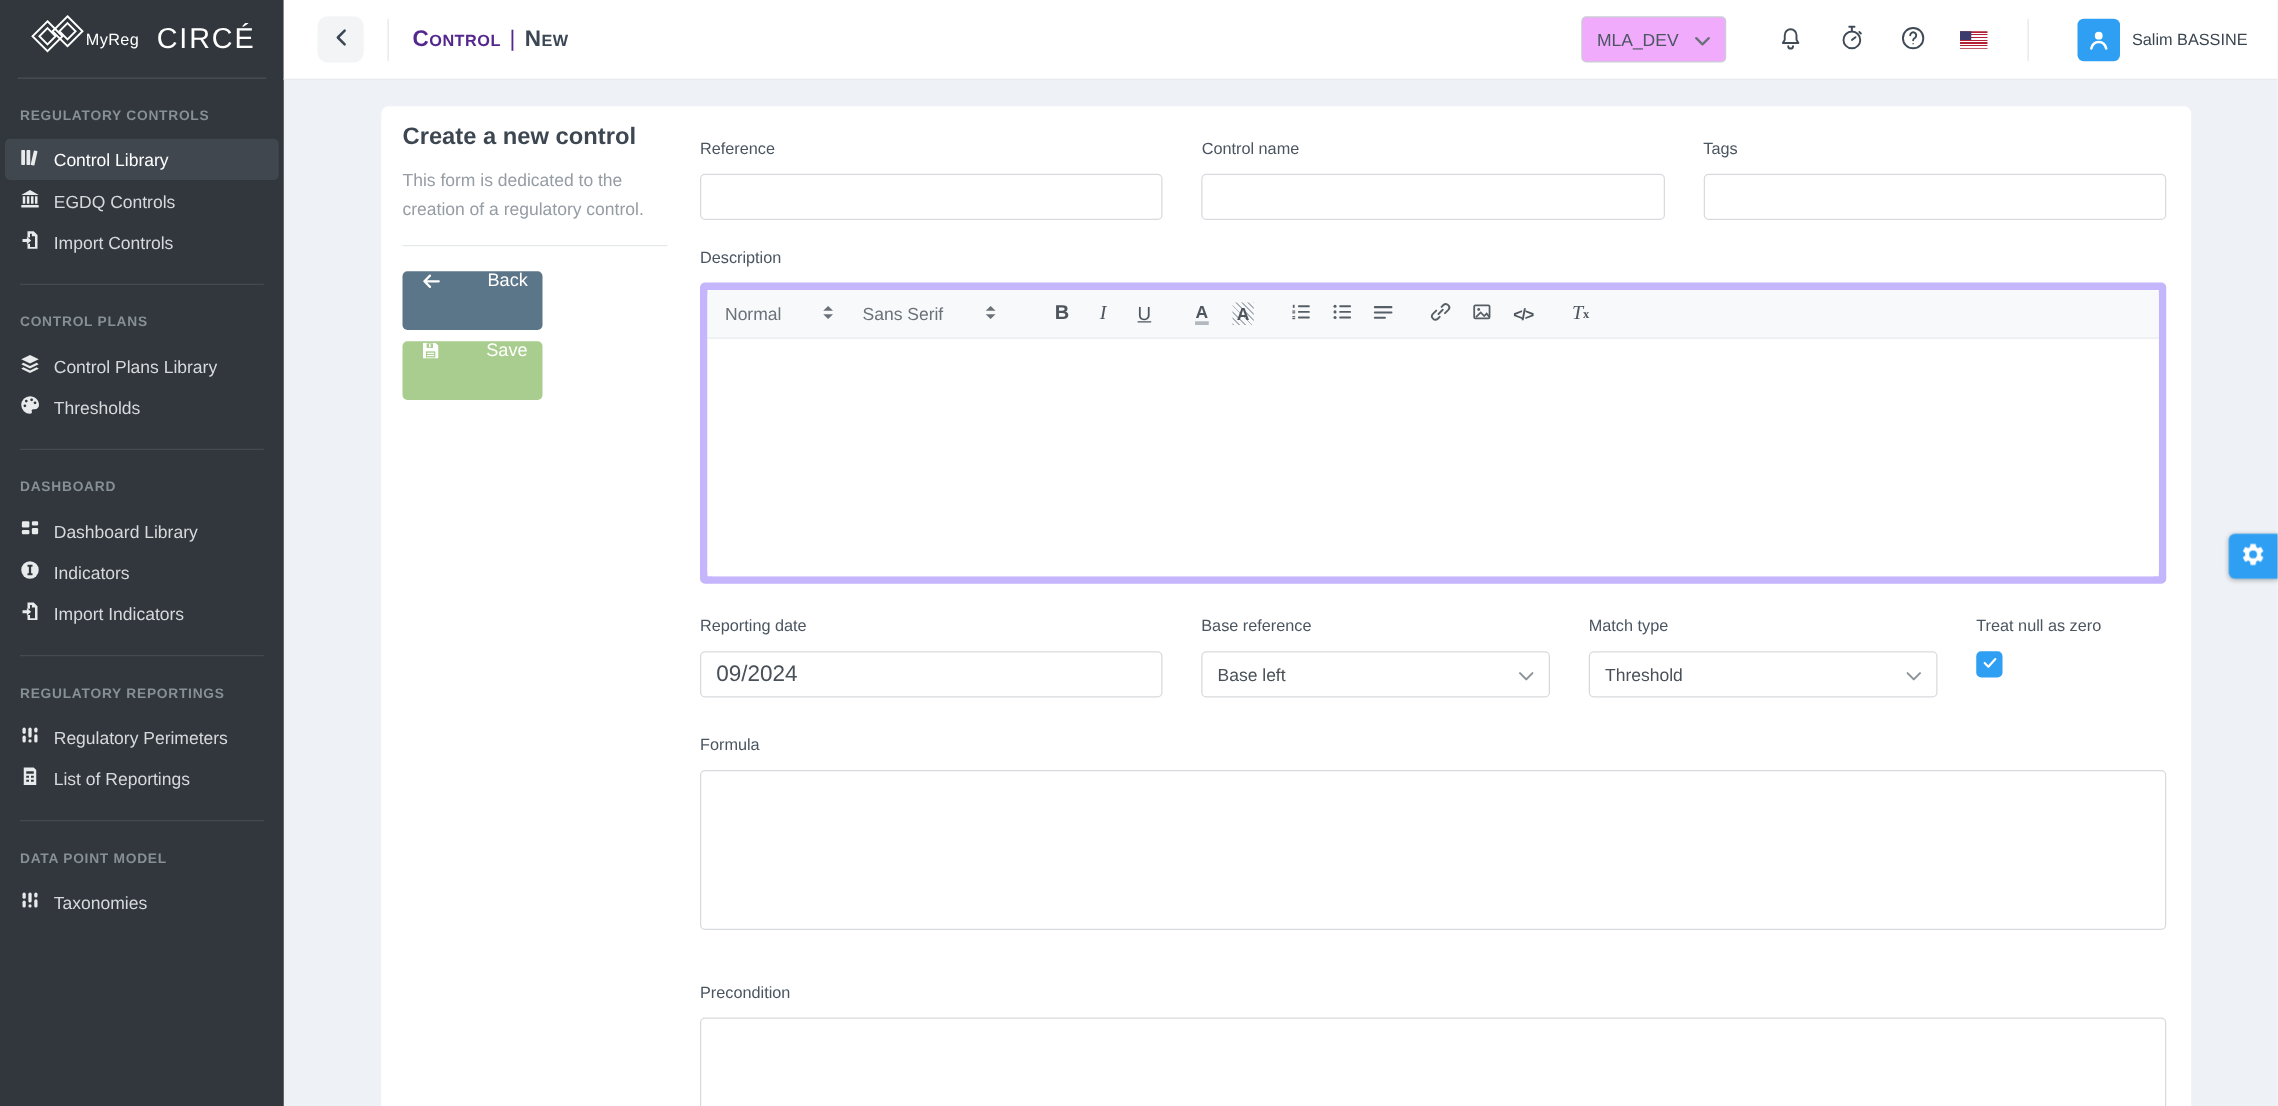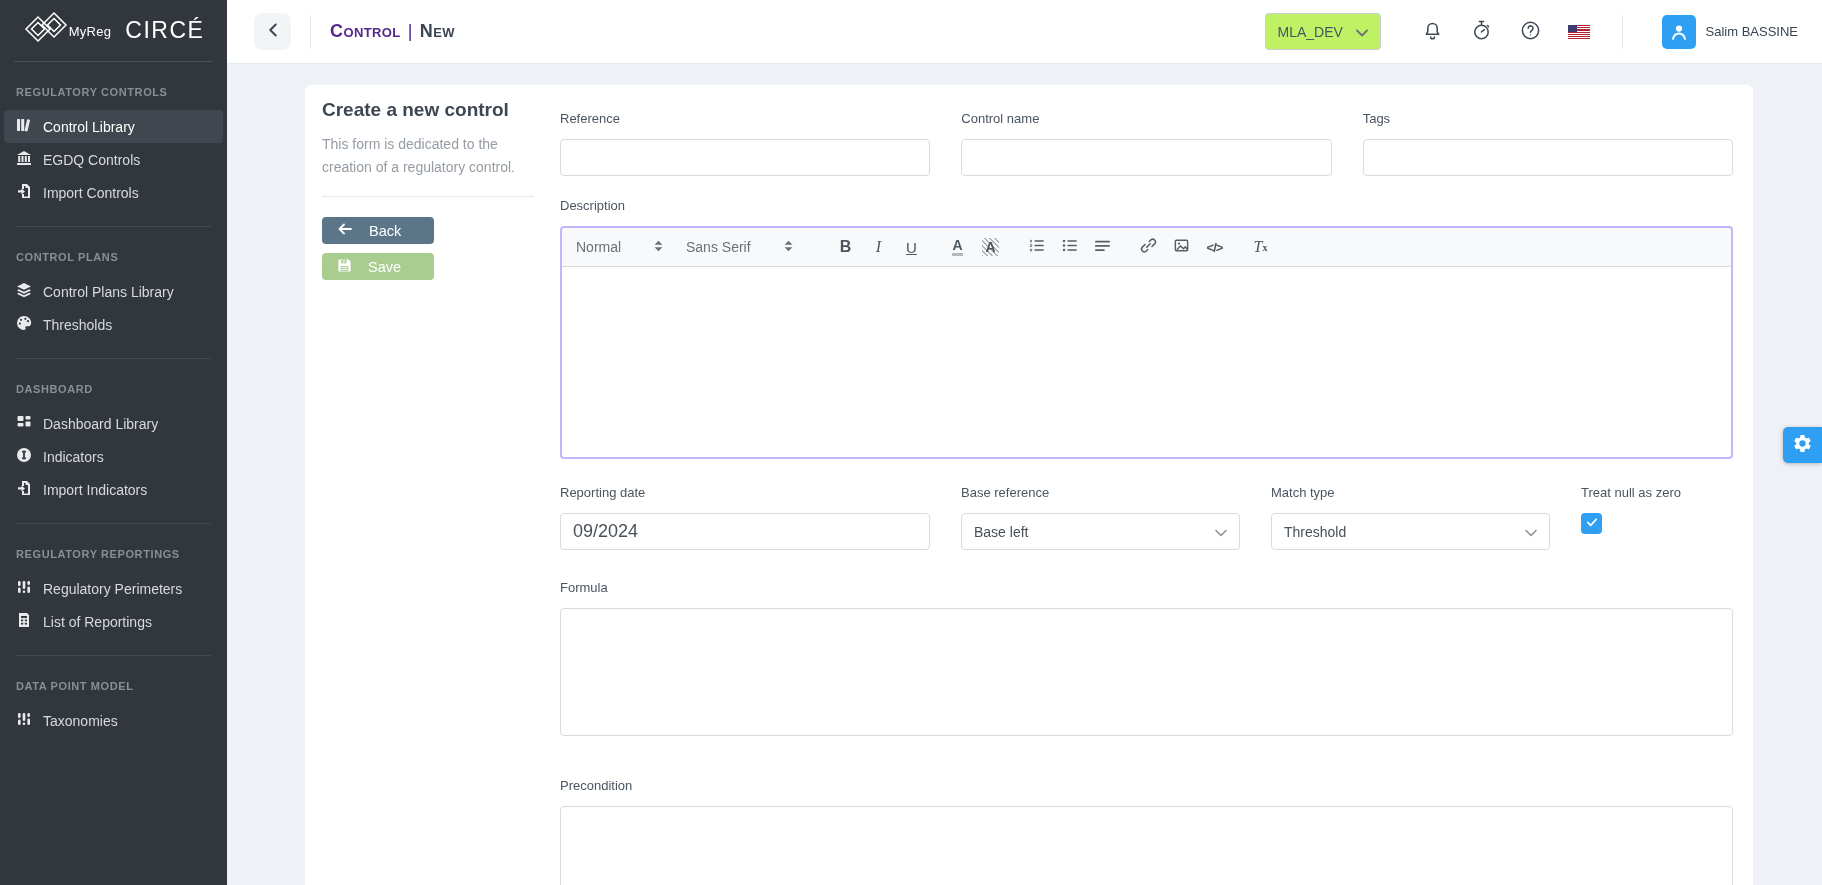--- a/index.html
+++ b/index.html
@@ -28,50 +28,50 @@
   .back-chip { width:37px; height:37px; border-radius:8px; background:#F2F4F6; border:none;
     display:flex; align-items:center; justify-content:center; cursor:pointer; }
   .topbar-vline { width:1px; height:34px; background:#E3E7EA; margin:0 19px; }
   .breadcrumb { font-variant:small-caps; font-size:18px; letter-spacing:.4px; font-weight:700; }
   .crumb-primary { color:#54278E; }
   .crumb-sep { color:#54278E; font-weight:400; margin:0 7px; }
   .crumb-secondary { color:#3B4754; }
   .topbar-spacer { flex:1; }
   .env-select { display:flex; align-items:center; justify-content:space-between; width:116px; height:37px;
     border:1px solid #C9CED3; border-radius:4px; padding:0 12px; font-size:14px; color:#4A5560;
-    background:#bef264; cursor:pointer; margin-right:27px; font-family:inherit; }
+    background:#f0abfc; cursor:pointer; margin-right:27px; font-family:inherit; }
   .icon-btn { background:none; border:none; margin:0 13px; cursor:pointer; display:flex; align-items:center; }
   .flag { width:22px; height:14px; position:relative; margin:0 13px; cursor:pointer;
     background:repeating-linear-gradient(#B22234 0 1.1px, #fff 1.1px 2.2px); }
   .flag::after { content:""; position:absolute; left:0; top:0; width:9.5px; height:7.7px; background:#3C3B6E; }
   .user-chip { display:flex; align-items:center; cursor:pointer; }
   .avatar { width:34px; height:34px; border-radius:5px; background:#2E9FF3;
     display:flex; align-items:center; justify-content:center; margin:0 10px 0 20px; }
   .user-name { font-size:13px; color:#3A4550; }
 
   
   .content { flex:1; padding:21px 69px 0 78px; overflow:hidden; }
   .card { background:#fff; border-radius:6px; display:flex; height:920px; }
   .left-panel { width:235px; padding:14px 0 0 17px; flex-shrink:0; }
   .panel-title { font-size:19px; font-weight:700; color:#3D4751; }
   .panel-desc { font-size:14px; color:#959CA4; line-height:23px; margin-top:12px; width:214px; }
   .panel-divider { border:none; border-top:1px solid #E6E9EC; width:212px; margin:17px 0 20px; }
-  .btn { display:flex; align-items:center; width:112px; height:27px; border:none; border-radius:4px;
-    color:#fff; font-size:14.5px; font-family:inherit; cursor:pointer; padding:0 15px; gap:16px; }
+  .btn { display:flex; align-items:flex-start; width:112px; height:47px; border:none; border-radius:4px;
+    color:#fff; font-size:14.5px; font-family:inherit; cursor:pointer; padding:0 15px; gap:37px; }
   .btn-back { background:#5B7589; }
   .btn-save { background:#A8CD8E; margin-top:9px; }
 
   .form-area { flex:1; padding:26px 20px 0 20px; }
   .form-row1 { display:grid; grid-template-columns:1fr 1fr 1fr; column-gap:31px; }
   .field-label { font-size:13px; color:#4A5560; display:block; margin-bottom:13px; }
   .text-input { width:100%; height:37px; border:1px solid #D8DADD; border-radius:4px; padding:0 12px;
     font-size:18px; color:#495057; font-family:inherit; outline:none; background:#fff; }
 
   .desc-block { margin-top:22px; }
-  .editor { border:2px solid #c4b5fd; border-radius:4px; }
+  .editor { border:6px solid #c4b5fd; border-radius:4px; }
   .editor-toolbar { height:39px; display:flex; align-items:center; background:#F8F9FA;
     border-bottom:1px solid #D8DADD; border-radius:4px 4px 0 0; padding:0 14px; }
   .editor-body { height:190px; border-radius:0 0 4px 4px; background:#fff; outline:none; padding:12px 14px;
     font-size:14px; color:#495057; }
   .tb-select { display:flex; align-items:center; justify-content:space-between; color:#6A7178;
     font-size:14px; cursor:pointer; margin-right:22px; }
   .tb-select.fmt { width:88px; }
   .tb-select.fnt { width:108px; }
   .tb-btn { width:33px; height:26px; display:flex; justify-content:center; align-items:center;
     font-size:15px; color:#4D555E; cursor:pointer; background:none; border:none; font-family:inherit; }

